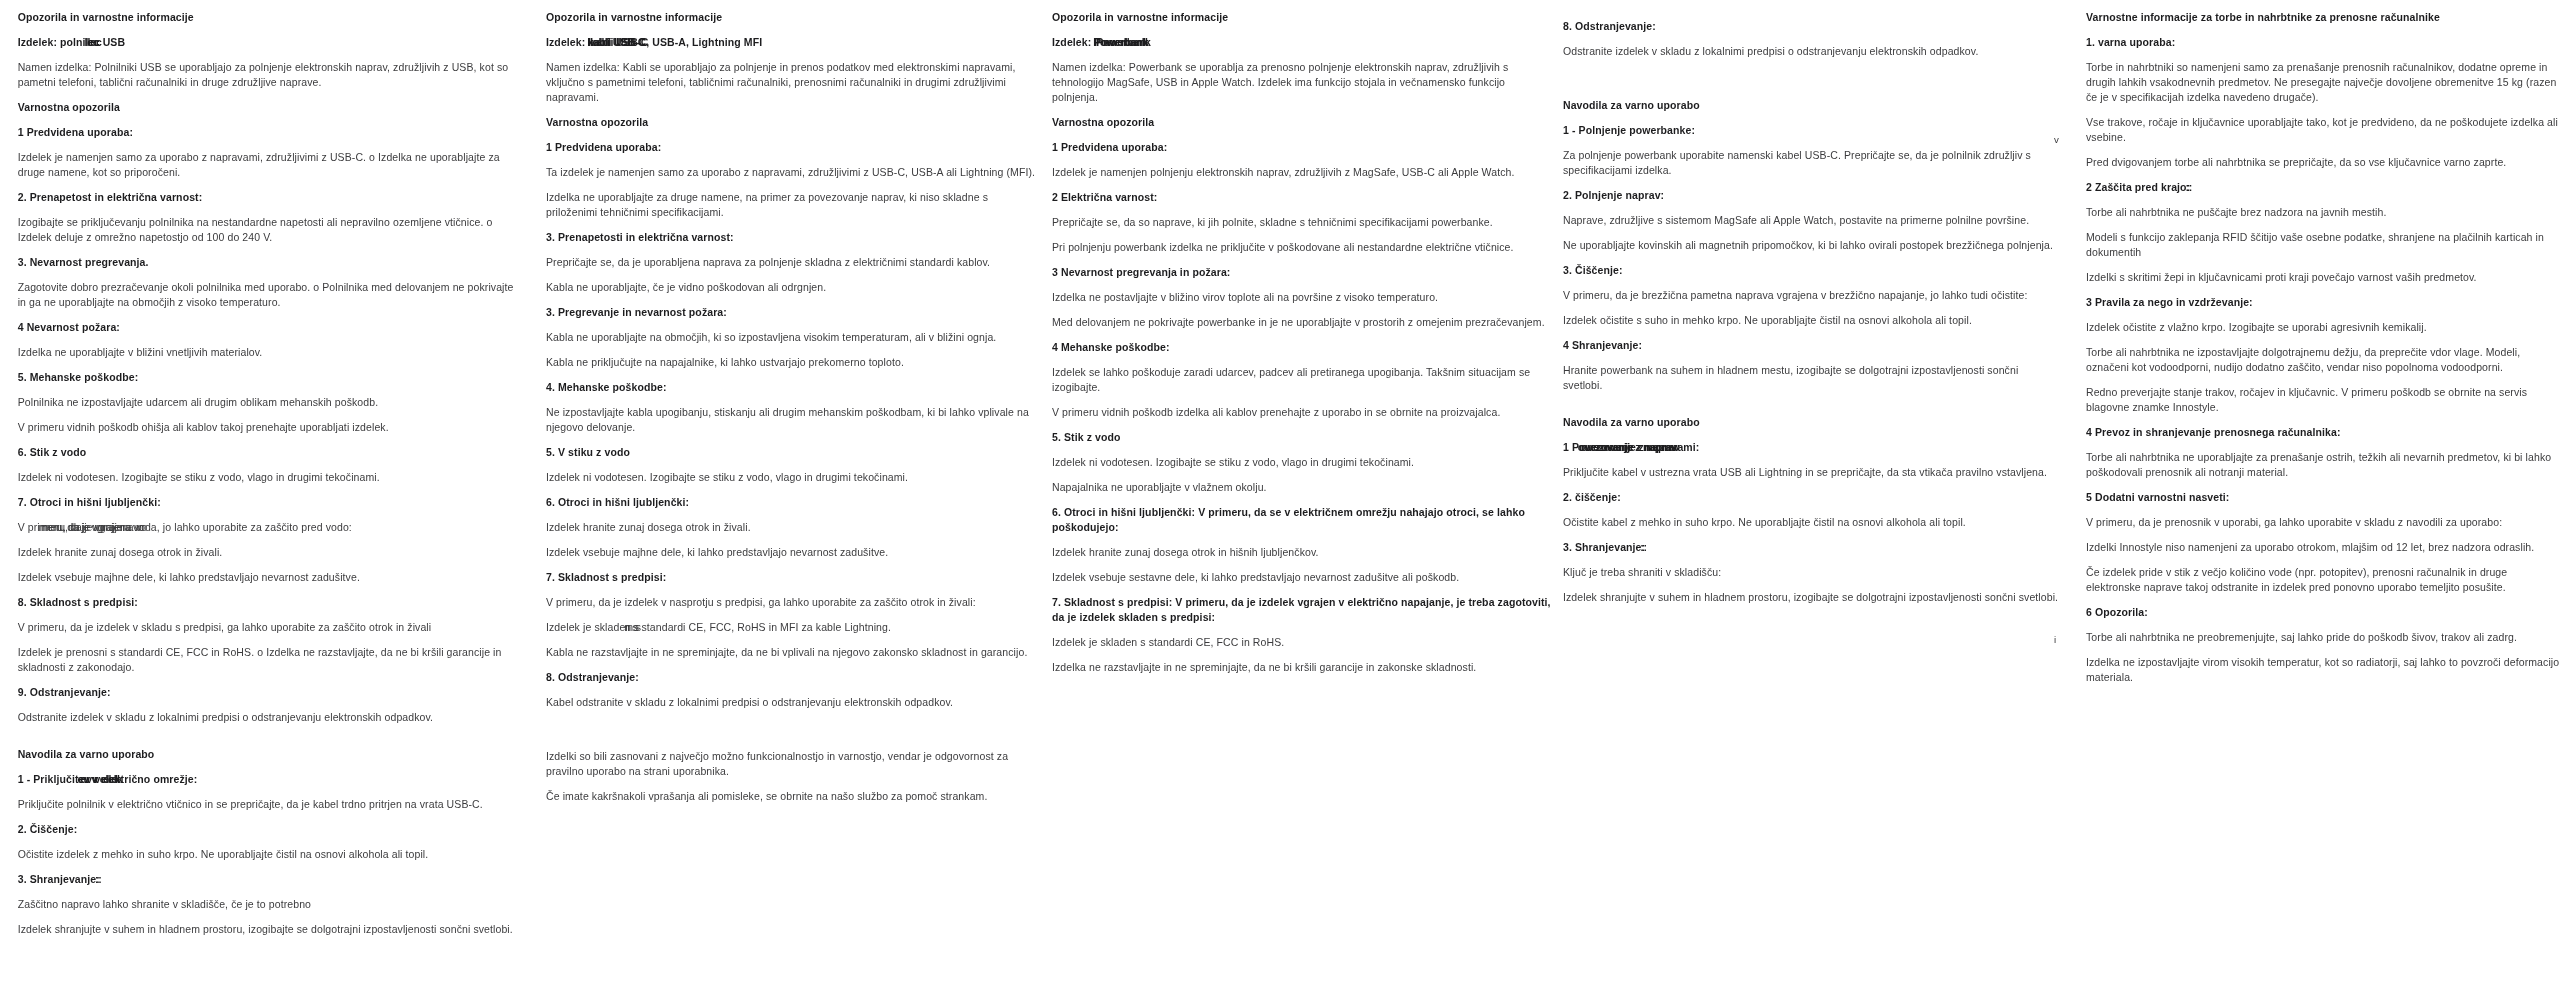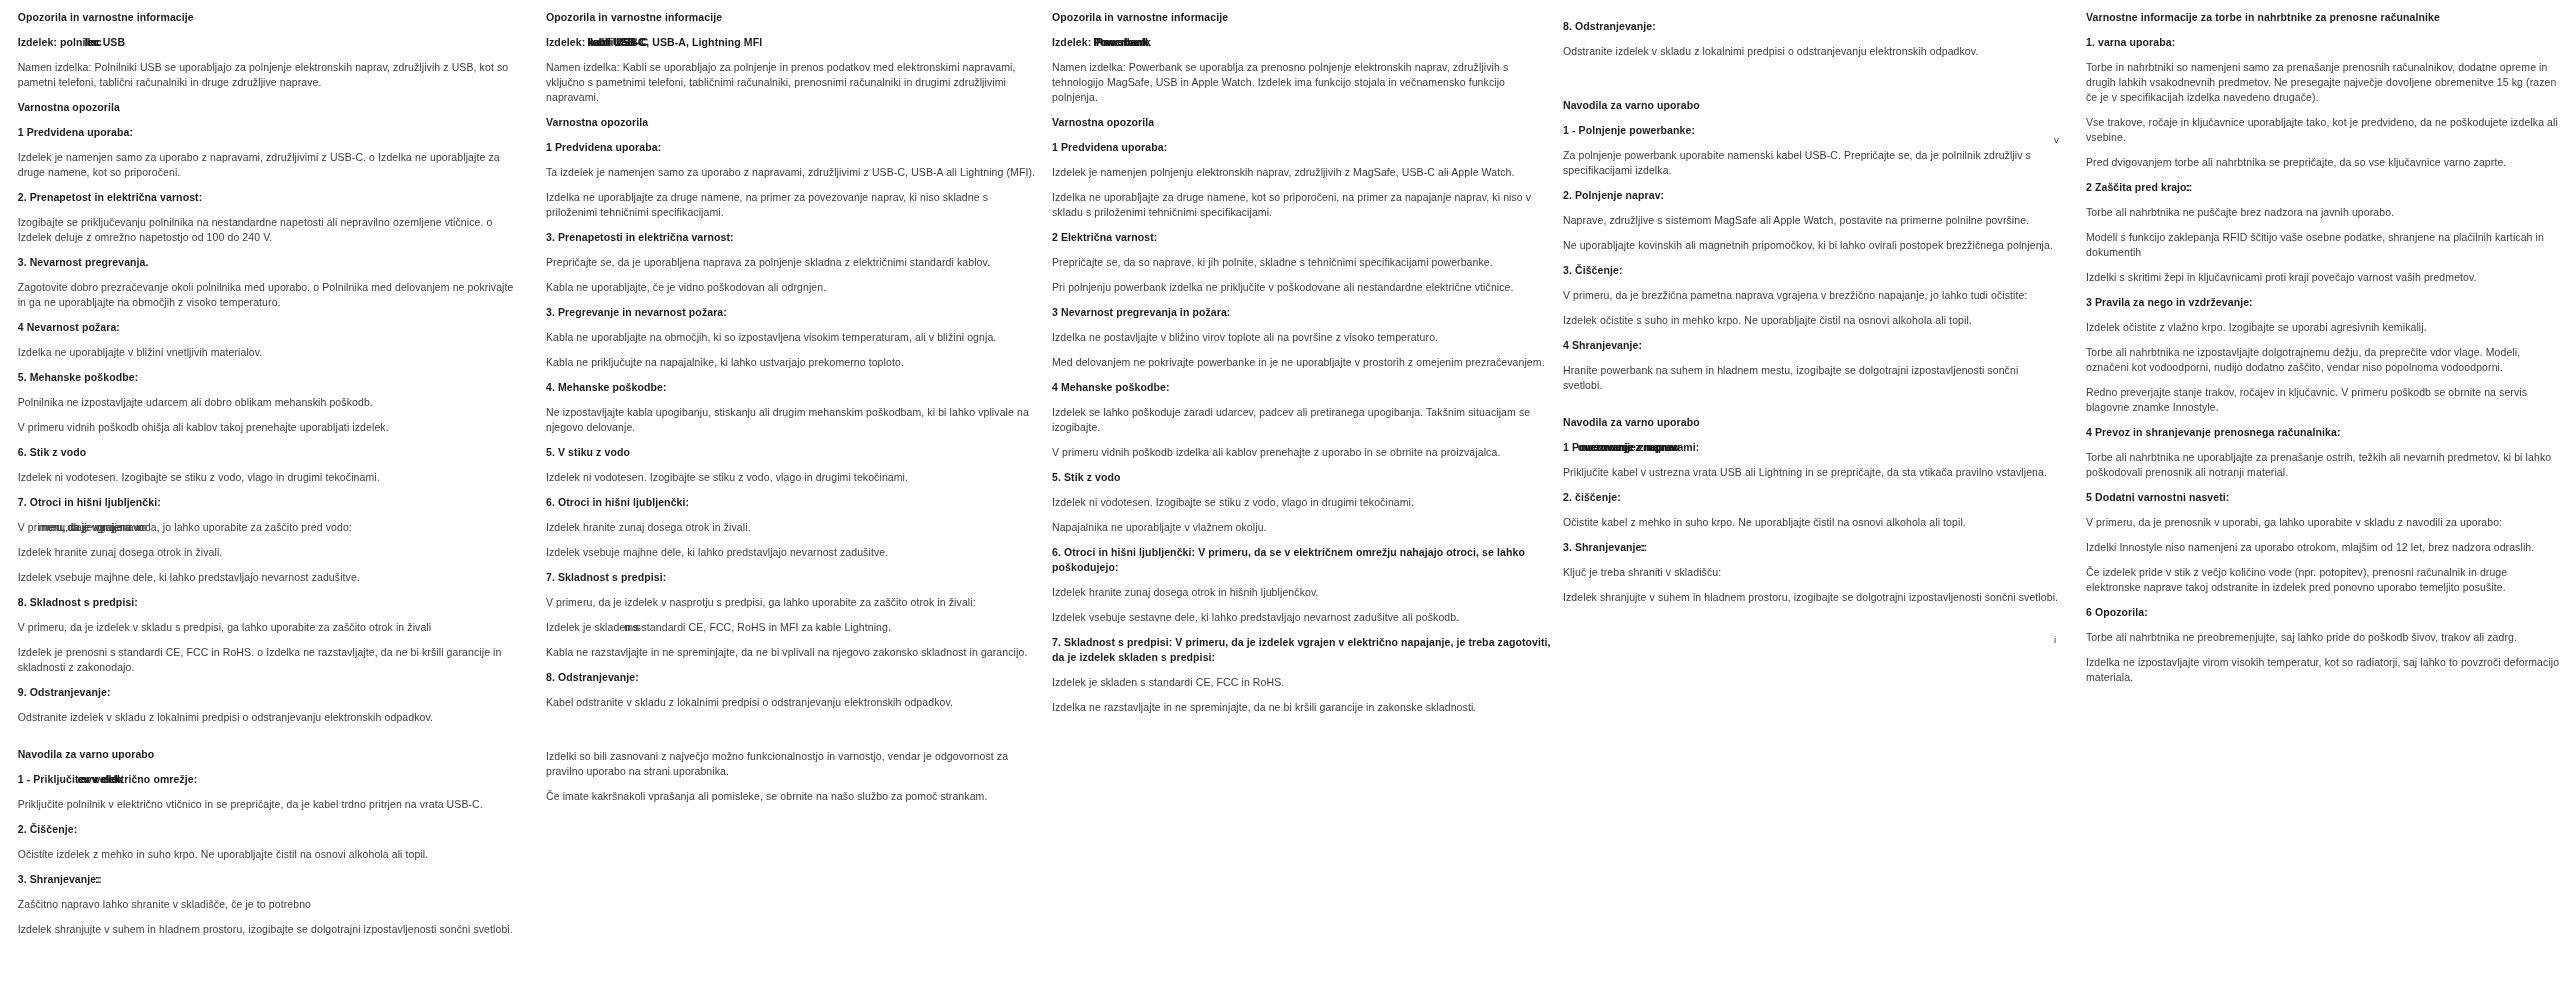--- a/index.html
+++ b/index.html
@@ -52,21 +52,21 @@
       <h3 class="hd">Varnostna opozorila</h3>
       <h3 class="hd">1 Predvidena uporaba:</h3>
       <p class="bd">Izdelek je namenjen samo za uporabo z napravami, združljivimi z USB-C. o Izdelka ne uporabljajte za druge namene, kot so priporočeni.</p>
       <h3 class="hd">2. Prenapetost in električna varnost:</h3>
       <p class="bd">Izogibajte se priključevanju polnilnika na nestandardne napetosti ali nepravilno ozemljene vtičnice. o Izdelek deluje z omrežno napetostjo od 100 do 240 V.</p>
       <h3 class="hd">3. Nevarnost pregrevanja.</h3>
       <p class="bd">Zagotovite dobro prezračevanje okoli polnilnika med uporabo. o Polnilnika med delovanjem ne pokrivajte in ga ne uporabljajte na območjih z visoko temperaturo.</p>
       <h3 class="hd">4 Nevarnost požara:</h3>
       <p class="bd">Izdelka ne uporabljajte v bližini vnetljivih materialov.</p>
       <h3 class="hd">5. Mehanske poškodbe:</h3>
-      <p class="bd">Polnilnika ne izpostavljajte udarcem ali dobro oblikam mehanskih poškodb.</p>
+      <p class="bd">Polnilnika ne izpostavljajte udarcem ali drugim oblikam mehanskih poškodb.</p>
       <p class="bd">V primeru vidnih poškodb ohišja ali kablov takoj prenehajte uporabljati izdelek.</p>
       <h3 class="hd">6. Stik z vodo</h3>
       <p class="bd">Izdelek ni vodotesen. Izogibajte se stiku z vodo, vlago in drugimi tekočinami.</p>
       <h3 class="hd">7. Otroci in hišni ljubljenčki:</h3>
       <p class="bd"><span>V pri</span><span class="sm">meru, da je vgrajena vo</span><span>da, jo lahko uporabite za zaščito pred vodo:</span></p>
       <p class="bd">Izdelek hranite zunaj dosega otrok in živali.</p>
       <p class="bd">Izdelek vsebuje majhne dele, ki lahko predstavljajo nevarnost zadušitve.</p>
       <h3 class="hd">8. Skladnost s predpisi:</h3>
       <p class="bd">V primeru, da je izdelek v skladu s predpisi, ga lahko uporabite za zaščito otrok in živali</p>
       <p class="bd">Izdelek je prenosni s standardi CE, FCC in RoHS. o Izdelka ne razstavljajte, da ne bi kršili garancije in skladnosti z zakonodajo.</p>
@@ -111,21 +111,20 @@
       <p class="bd gap2">Izdelki so bili zasnovani z največjo možno funkcionalnostjo in varnostjo, vendar je odgovornost za pravilno uporabo na strani uporabnika.</p>
       <p class="bd">Če imate kakršnakoli vprašanja ali pomisleke, se obrnite na našo službo za pomoč strankam.</p>
     </div>
     <div class="col c2">
       <h3 class="hd">Opozorila in varnostne informacije</h3>
       <h3 class="hd"><span>Izdelek: </span><span class="sm">Powerbank</span></h3>
       <p class="bd">Namen izdelka: Powerbank se uporablja za prenosno polnjenje elektronskih naprav, združljivih s tehnologijo MagSafe, USB in Apple Watch. Izdelek ima funkcijo stojala in večnamensko funkcijo polnjenja.</p>
       <h3 class="hd">Varnostna opozorila</h3>
       <h3 class="hd">1 Predvidena uporaba:</h3>
       <p class="bd">Izdelek je namenjen polnjenju elektronskih naprav, združljivih z MagSafe, USB-C ali Apple Watch.</p>
-      <p class="bd">Izdelka ne uporabljajte za druge namene, kot so priporočeni, na primer za napajanje naprav, ki niso v skladu s priloženimi tehničnimi specifikacijami.</p>
       <h3 class="hd">2 Električna varnost:</h3>
       <p class="bd">Prepričajte se, da so naprave, ki jih polnite, skladne s tehničnimi specifikacijami powerbanke.</p>
       <p class="bd">Pri polnjenju powerbank izdelka ne priključite v poškodovane ali nestandardne električne vtičnice.</p>
       <h3 class="hd">3 Nevarnost pregrevanja in požara:</h3>
       <p class="bd">Izdelka ne postavljajte v bližino virov toplote ali na površine z visoko temperaturo.</p>
       <p class="bd">Med delovanjem ne pokrivajte powerbanke in je ne uporabljajte v prostorih z omejenim prezračevanjem.</p>
       <h3 class="hd">4 Mehanske poškodbe:</h3>
       <p class="bd">Izdelek se lahko poškoduje zaradi udarcev, padcev ali pretiranega upogibanja. Takšnim situacijam se izogibajte.</p>
       <p class="bd">V primeru vidnih poškodb izdelka ali kablov prenehajte z uporabo in se obrnite na proizvajalca.</p>
       <h3 class="hd">5. Stik z vodo</h3>
@@ -161,21 +160,21 @@
       <p class="bd">Ključ je treba shraniti v skladišču:</p>
       <p class="bd">Izdelek shranjujte v suhem in hladnem prostoru, izogibajte se dolgotrajni izpostavljenosti sončni svetlobi.</p>
     </div>
     <div class="col c4">
       <h3 class="hd">Varnostne informacije za torbe in nahrbtnike za prenosne računalnike</h3>
       <h3 class="hd">1. varna uporaba:</h3>
       <p class="bd">Torbe in nahrbtniki so namenjeni samo za prenašanje prenosnih računalnikov, dodatne opreme in drugih lahkih vsakodnevnih predmetov. Ne presegajte največje dovoljene obremenitve 15 kg (razen če je v specifikacijah izdelka navedeno drugače).</p>
       <p class="bd">Vse trakove, ročaje in ključavnice uporabljajte tako, kot je predvideno, da ne poškodujete izdelka ali vsebine.</p>
       <p class="bd">Pred dvigovanjem torbe ali nahrbtnika se prepričajte, da so vse ključavnice varno zaprte.</p>
       <h3 class="hd"><span>2 Zaščita pred krajo</span><span class="sm">:</span></h3>
-      <p class="bd">Torbe ali nahrbtnika ne puščajte brez nadzora na javnih uporabo.</p>
+      <p class="bd">Torbe ali nahrbtnika ne puščajte brez nadzora na javnih mestih.</p>
       <p class="bd">Modeli s funkcijo zaklepanja RFID ščitijo vaše osebne podatke, shranjene na plačilnih karticah in dokumentih</p>
       <p class="bd">Izdelki s skritimi žepi in ključavnicami proti kraji povečajo varnost vaših predmetov.</p>
       <h3 class="hd">3 Pravila za nego in vzdrževanje:</h3>
       <p class="bd">Izdelek očistite z vlažno krpo. Izogibajte se uporabi agresivnih kemikalij.</p>
       <p class="bd">Torbe ali nahrbtnika ne izpostavljajte dolgotrajnemu dežju, da preprečite vdor vlage. Modeli, označeni kot vodoodporni, nudijo dodatno zaščito, vendar niso popolnoma vodoodporni.</p>
       <p class="bd">Redno preverjajte stanje trakov, ročajev in ključavnic. V primeru poškodb se obrnite na servis blagovne znamke Innostyle.</p>
       <h3 class="hd">4 Prevoz in shranjevanje prenosnega računalnika:</h3>
       <p class="bd">Torbe ali nahrbtnika ne uporabljajte za prenašanje ostrih, težkih ali nevarnih predmetov, ki bi lahko poškodovali prenosnik ali notranji material.</p>
       <h3 class="hd">5 Dodatni varnostni nasveti:</h3>
       <p class="bd">V primeru, da je prenosnik v uporabi, ga lahko uporabite v skladu z navodili za uporabo:</p>

